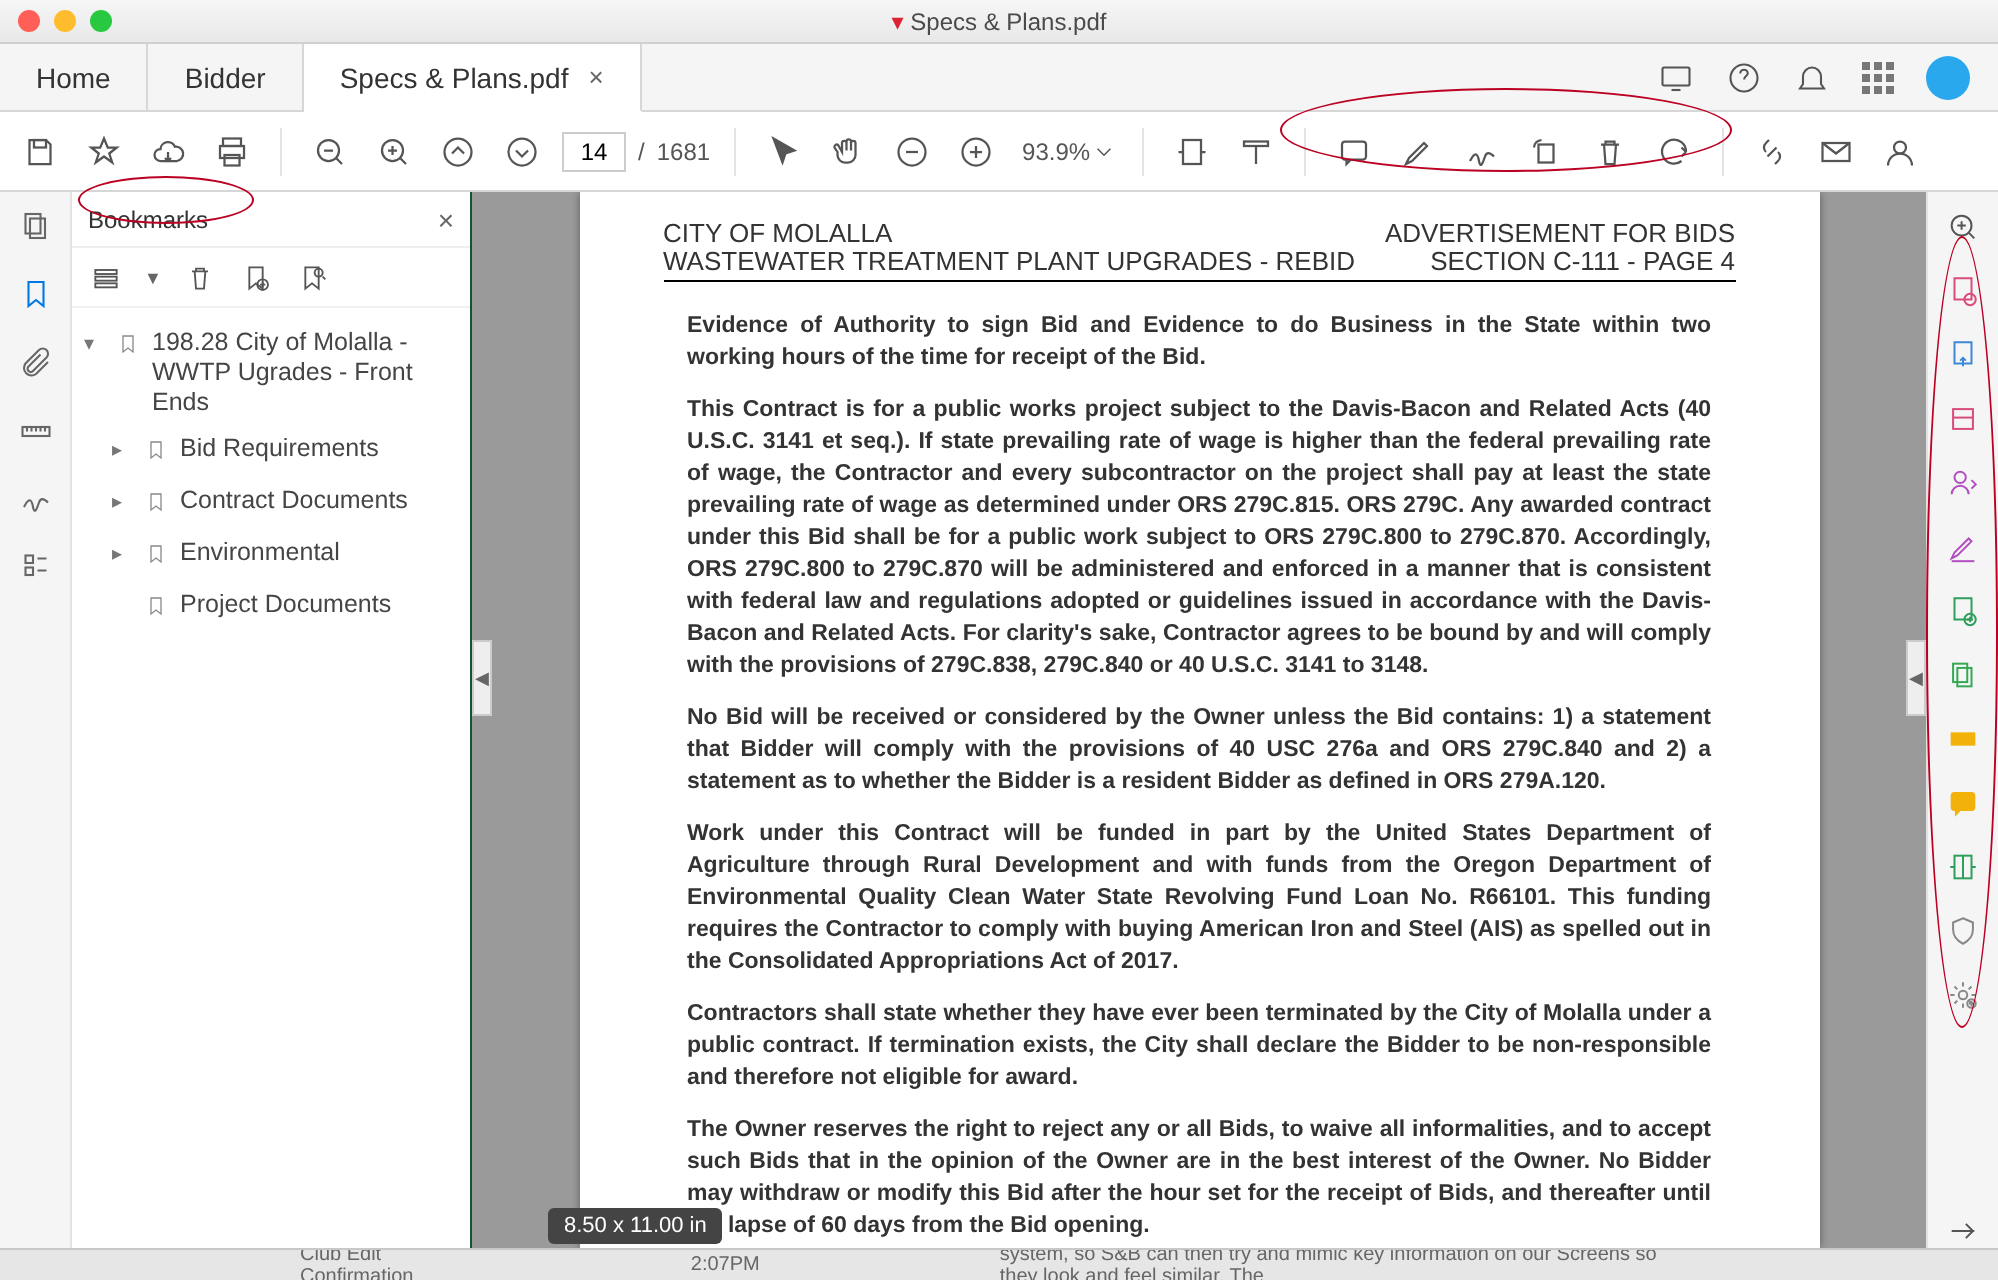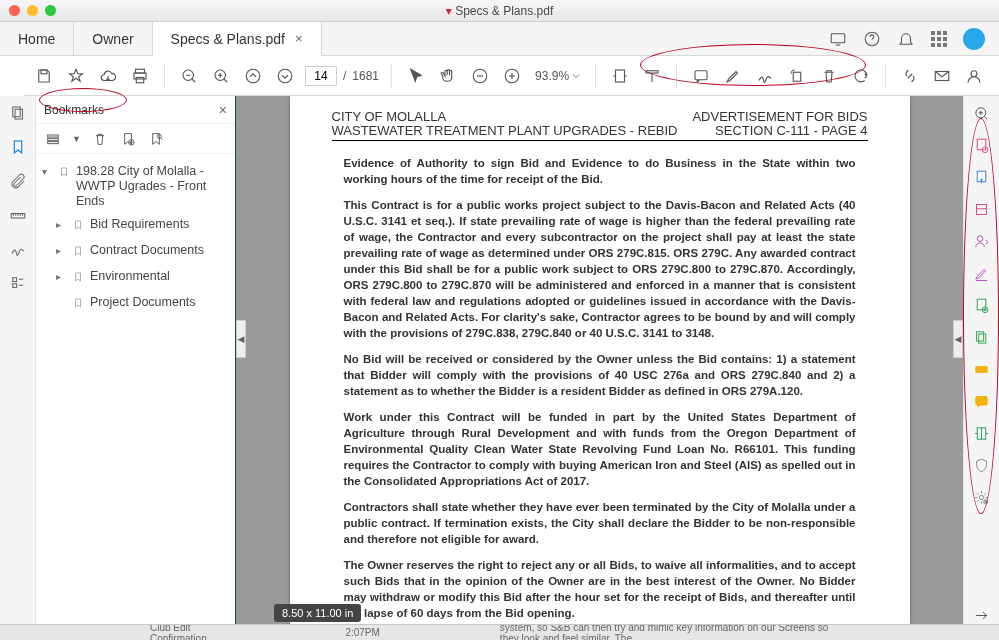--- a/index.html
+++ b/index.html
@@ -10,21 +10,21 @@
 .dot.r{background:#ff5f57;} .dot.y{background:#ffbd2e;} .dot.g{background:#28c940;}
 .title { position:absolute; left:0; right:0; text-align:center; font-size:12px; color:#4a4a4a; }
 .title .pdf-badge{color:#d23;}
 .tabbar { height:34px; background:#f5f5f5; display:flex; align-items:stretch; border-bottom:1px solid #d7d7d7; }
 .tab { padding:0 18px; display:flex; align-items:center; font-size:14px; color:#333; background:#f5f5f5; border-right:1px solid #d7d7d7; cursor:pointer; gap:10px;}
 .tab.active { background:#fff; border-bottom:1px solid #fff; margin-bottom:-1px;}
 .tab .x { font-size:13px; color:#666; }
 .tabbar-right { margin-left:auto; display:flex; align-items:center; gap:16px; padding-right:14px; color:#666; }
 .ico { width:18px; height:18px; display:inline-flex; align-items:center; justify-content:center; }
 .ico svg { width:18px; height:18px; stroke:#555; fill:none; stroke-width:1.4; }
-.toolbar { height:40px; background:#fff; border-bottom:1px solid #d7d7d7; display:flex; align-items:center; padding:0 8px; gap:8px;margin-left:24px; }
+.toolbar { height:40px; background:#fff; border-bottom:1px solid #d7d7d7; display:flex; align-items:center; padding:0 8px; gap:8px; }
 .t-sep { width:1px; height:24px; background:#e3e3e3; margin:0 4px;}
 .t-btn { width:24px; height:24px; display:flex; align-items:center; justify-content:center; cursor:pointer; color:#555; }
 .t-btn svg { width:18px;height:18px;stroke:#555;fill:none;stroke-width:1.5;}
 .page-box { display:flex; align-items:center; gap:6px; font-size:12px; color:#555; }
 .page-box input { width:32px; text-align:center; border:1px solid #ccc; height:20px; font-size:12px; }
 .zoom-lbl { font-size:12px; color:#555; display:flex; align-items:center; gap:3px; border:1px solid transparent; padding:0 2px;}
 .main { display:flex; height:calc(640px - 22px - 34px - 40px - 16px); }
 .rail { width:36px; background:#f5f5f5; border-right:1px solid #e3e3e3; display:flex; flex-direction:column; align-items:center; padding-top:8px; gap:16px; }
 .rail .ico svg{stroke:#666;}
 .rail .ico.active svg { stroke:#0077e4; }
@@ -73,21 +73,21 @@
     <div class="dot g"></div>
   </div>
   <div class="title"><span class="pdf-badge">▾</span> <span>Specs &amp; Plans.pdf</span></div>
 </div>
 
 <div class="tabbar">
   <div class="tab">
       <span>Home</span>
     </div>
   <div class="tab">
-      <span>Owner</span>
+      <span>Bidder</span>
     </div>
   <div class="tab active">
       <span>Specs &amp; Plans.pdf</span>
       <span class="x">×</span>
     </div>
   <div class="tabbar-right">
     <span class="ico">
         <svg viewBox="0 0 24 24">
           <rect x="3" y="5" width="18" height="12" rx="1"></rect>
           <path d="M9 20h6"></path>

